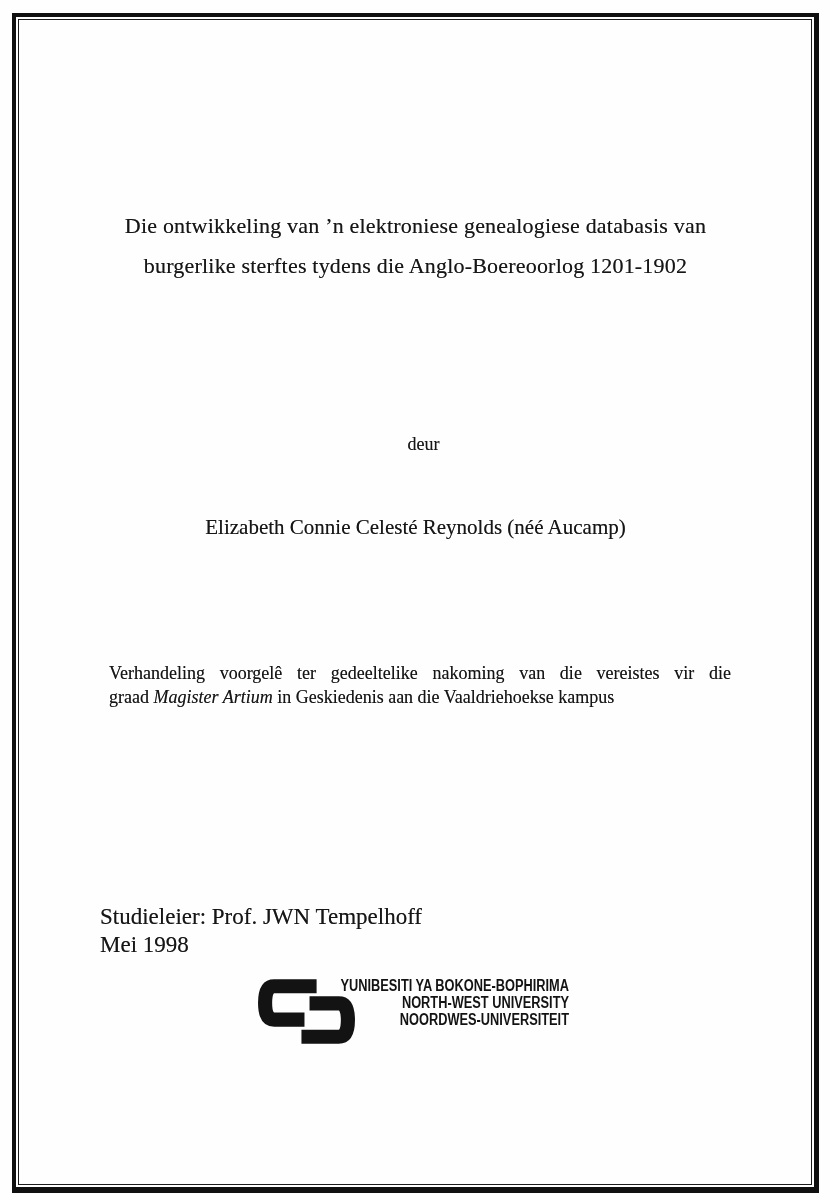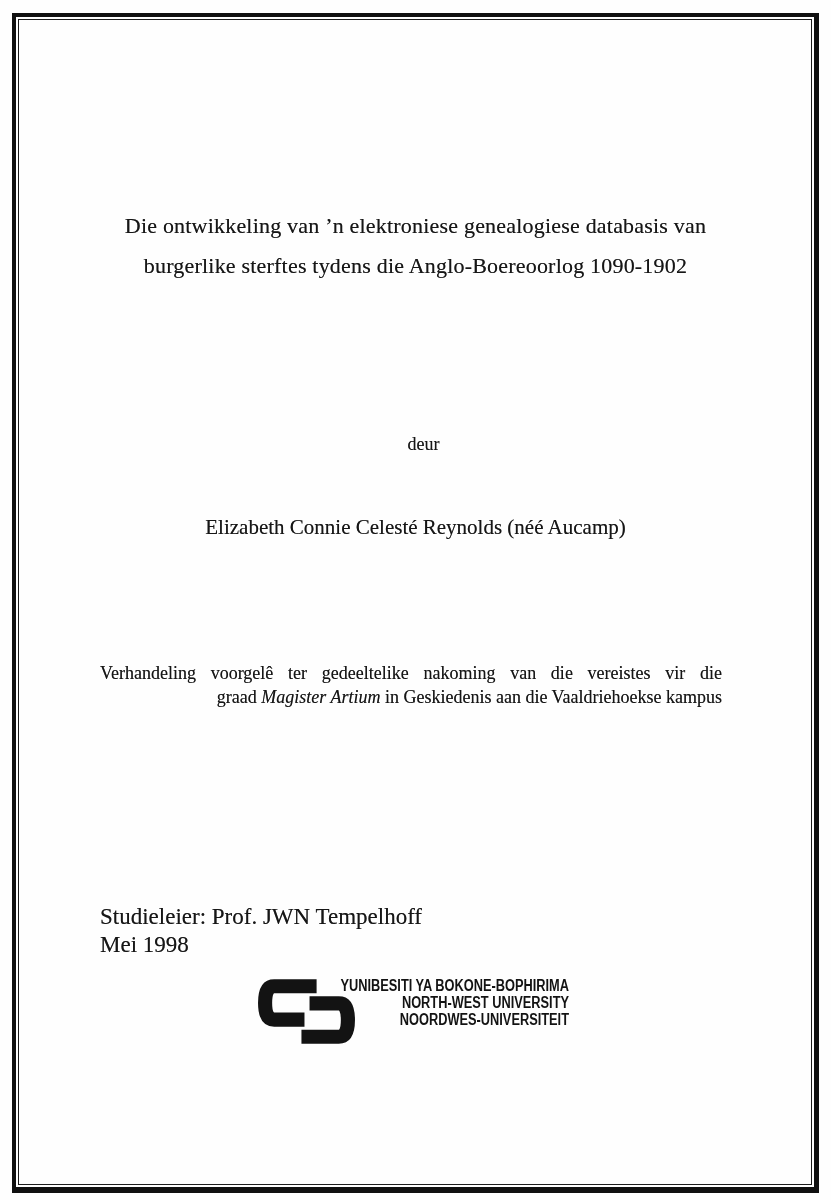--- a/index.html
+++ b/index.html
@@ -60,21 +60,21 @@
     width: 622px;
     font-size: 18px;
     line-height: 24px;
     text-shadow: 0 0 0.5px rgba(20,20,20,0.55);
   }
   .statement .just {
     text-align: justify;
     text-align-last: justify;
     white-space: nowrap;
   }
-  .statement .plain { text-align: right; white-space: nowrap; }
+  .statement .plain { text-align: left; white-space: nowrap; }
   .supervisor-block {
     position: absolute;
     left: 100px;
     font-size: 23px;
     line-height: 28px;
     text-align: left;
     text-shadow: 0 0 0.5px rgba(20,20,20,0.55);
     white-space: nowrap;
   }
   .logo-mark {
@@ -105,27 +105,27 @@
 <body>
 
 <div class="page">
 
   <div class="frame">
     <div class="frame-inner"></div>
   </div>
 
   <div class="txt title-line" style="top:212px;">Die ontwikkeling van ’n elektroniese genealogiese databasis van</div>
 
-  <div class="txt title-line" style="top:252px;">burgerlike sterftes tydens die Anglo-Boereoorlog 1090-1902</div>
+  <div class="txt title-line" style="top:252px;">burgerlike sterftes tydens die Anglo-Boereoorlog 1201-1902</div>
 
   <div class="txt byline" style="top:432px;margin-left:16px;">deur</div>
 
   <div class="txt author" style="top:514px;">Elizabeth Connie Celesté Reynolds (néé Aucamp)</div>
 
-  <div class="statement" style="top:661px;">
+  <div class="statement" style="top:661px;margin-left:9px;">
     <div class="just">Verhandeling voorgelê ter gedeeltelike nakoming van die vereistes vir die</div>
     <div class="plain"><span>graad </span><span style="font-style:italic;">Magister Artium</span><span> in Geskiedenis aan die Vaaldriehoekse kampus</span></div>
   </div>
 
   <div class="supervisor-block" style="top:881px;margin-top:22px;">
     <div>Studieleier: Prof. JWN Tempelhoff</div>
     <div>Mei 1998</div>
   </div>
 
   <svg class="logo-mark" viewBox="0 0 100 70" aria-hidden="true">

